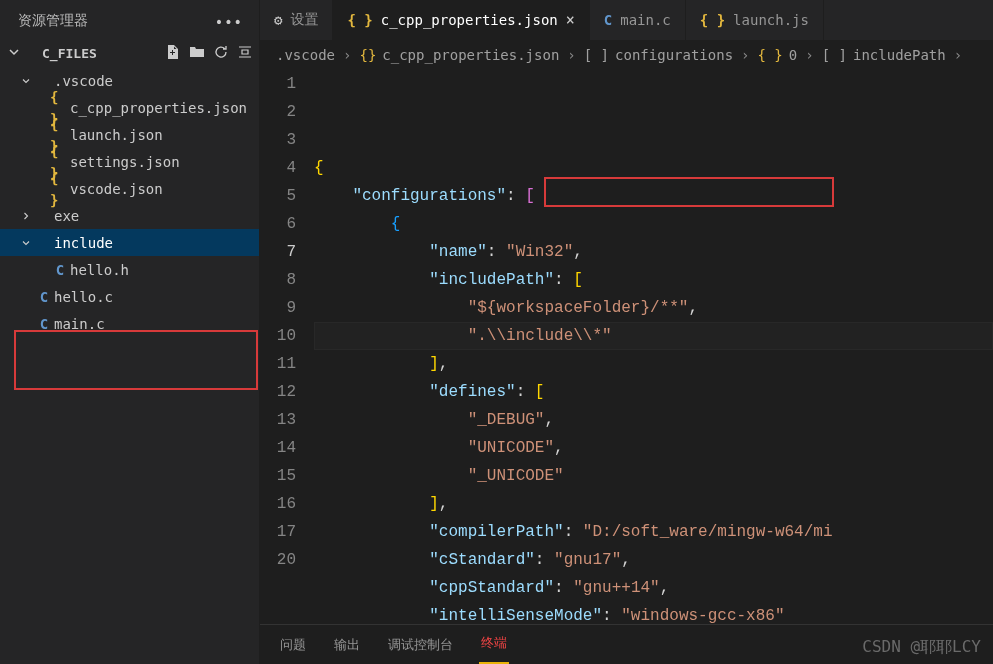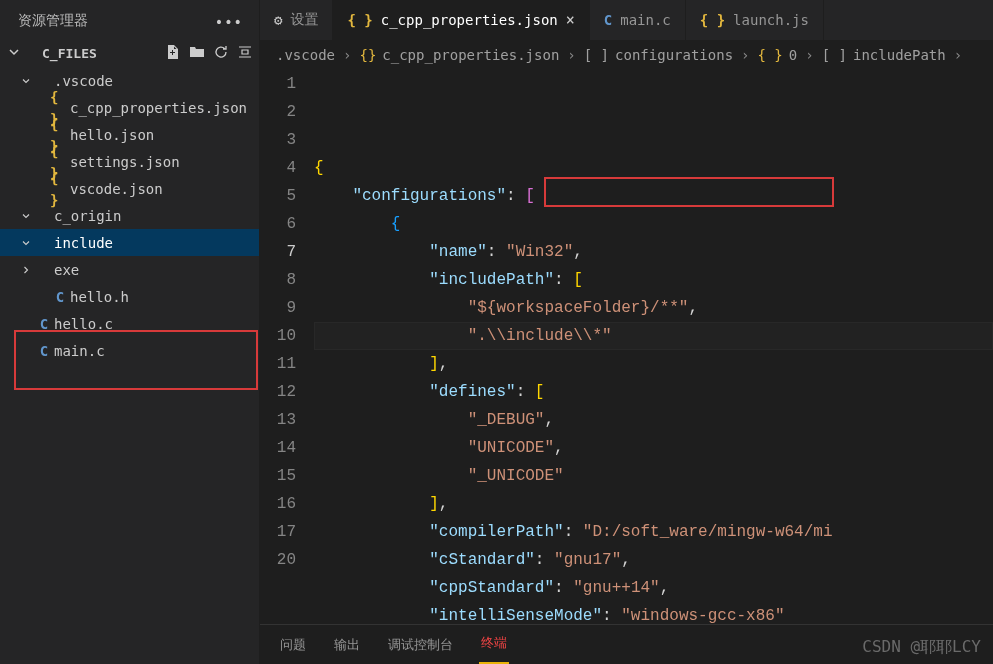--- a/index.html
+++ b/index.html
@@ -216,58 +216,49 @@
         <span class="label">.vscode</span>
       </div>
       <div class="tree-item indent-2">
         <span class="chev"></span>
         <span class="icon icon-braces">{ }</span>
         <span class="label">c_cpp_properties.json</span>
       </div>
       <div class="tree-item indent-2">
         <span class="chev"></span>
         <span class="icon icon-braces">{ }</span>
-        <span class="label">hello.json</span>
+        <span class="label">launch.json</span>
       </div>
       <div class="tree-item indent-2">
         <span class="chev"></span>
         <span class="icon icon-braces">{ }</span>
         <span class="label">settings.json</span>
       </div>
       <div class="tree-item indent-2">
         <span class="chev"></span>
         <span class="icon icon-braces">{ }</span>
         <span class="label">vscode.json</span>
       </div>
       <div class="tree-item indent-1">
         <span class="chev">
           <svg class="chev-svg" viewBox="0 0 16 16">
-            <path d="M4 6l4 4 4-4" stroke="#ccc" stroke-width="1.5" fill="none"></path>
+            <path d="M6 4l4 4-4 4" stroke="#ccc" stroke-width="1.5" fill="none"></path>
           </svg>
         </span>
         <span class="icon"></span>
-        <span class="label">c_origin</span>
+        <span class="label">exe</span>
       </div>
       <div class="tree-item indent-1 selected">
         <span class="chev">
           <svg class="chev-svg" viewBox="0 0 16 16">
             <path d="M4 6l4 4 4-4" stroke="#ccc" stroke-width="1.5" fill="none"></path>
           </svg>
         </span>
         <span class="icon"></span>
         <span class="label">include</span>
-      </div>
-      <div class="tree-item indent-1">
-        <span class="chev">
-          <svg class="chev-svg" viewBox="0 0 16 16">
-            <path d="M6 4l4 4-4 4" stroke="#ccc" stroke-width="1.5" fill="none"></path>
-          </svg>
-        </span>
-        <span class="icon"></span>
-        <span class="label">exe</span>
       </div>
       <div class="tree-item indent-2">
         <span class="chev"></span>
         <span class="icon icon-c">C</span>
         <span class="label">hello.h</span>
       </div>
       <div class="tree-item indent-1">
         <span class="chev"></span>
         <span class="icon icon-c">C</span>
         <span class="label">hello.c</span>

